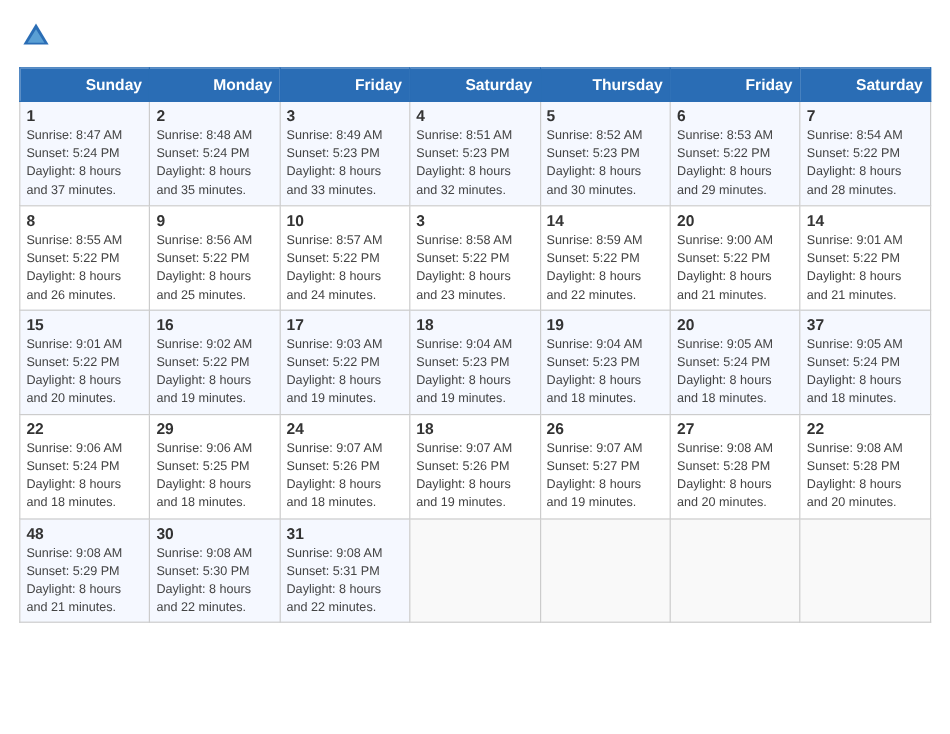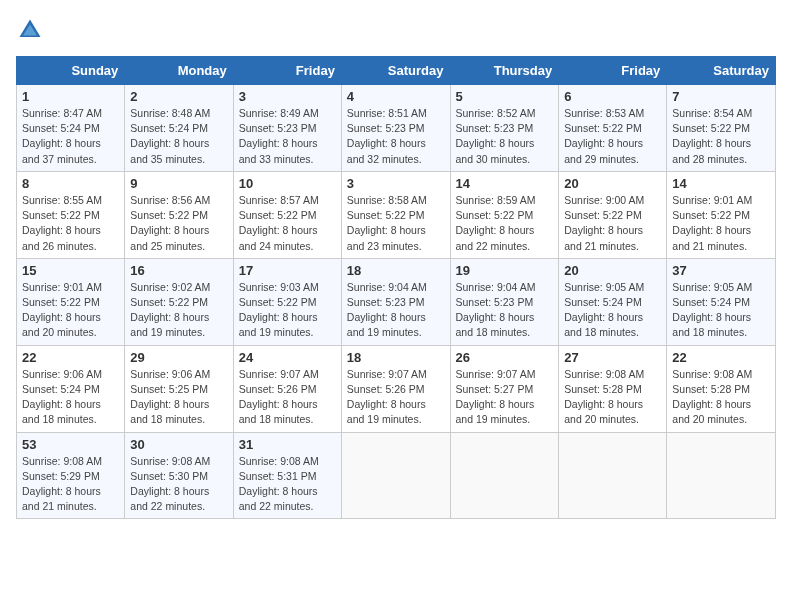--- a/index.html
+++ b/index.html
@@ -356,21 +356,21 @@
         <span class="day-num">22</span>
         <div class="day-info">
           Sunrise: 9:08 AM<br>
           Sunset: 5:28 PM<br>
           Daylight: 8 hours and 20 minutes.
         </div>
       </td>
       </tr>
       <tr>
         <td>
-        <span class="day-num">53</span>
+        <span class="day-num">48</span>
         <div class="day-info">
           Sunrise: 9:08 AM<br>
           Sunset: 5:29 PM<br>
           Daylight: 8 hours and 21 minutes.
         </div>
       </td>
         <td>
         <span class="day-num">30</span>
         <div class="day-info">
           Sunrise: 9:08 AM<br>

